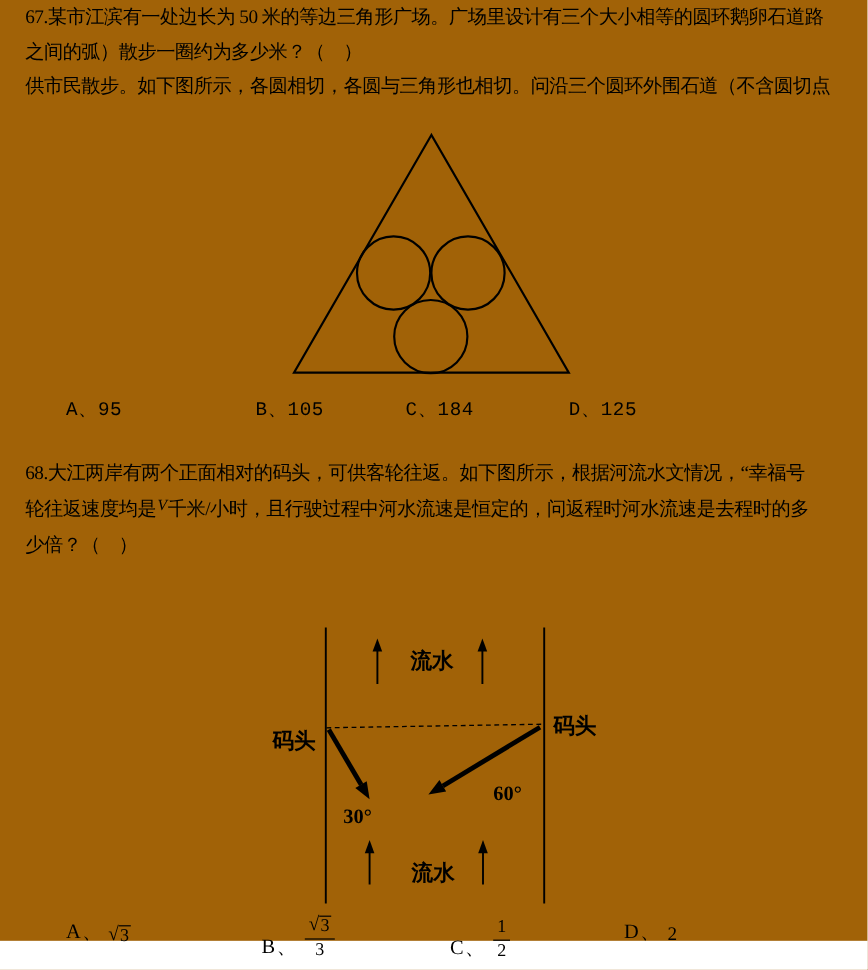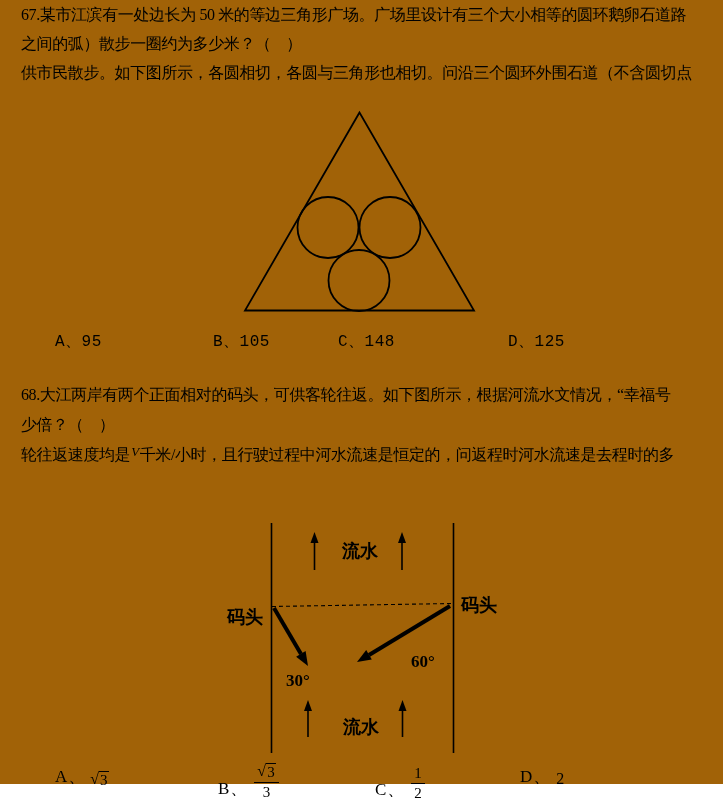--- a/index.html
+++ b/index.html
@@ -38,30 +38,30 @@
   <svg style="left:240px;top:108px;width:240px;height:208px;" viewBox="240 108 240 208">
     <polygon points="359.5,112.5 245,310.5 474,310.5" fill="none" stroke="#000" stroke-width="1.8"></polygon>
     <circle cx="328" cy="227.5" r="30.5" fill="none" stroke="#000" stroke-width="1.8"></circle>
     <circle cx="390" cy="227.5" r="30.5" fill="none" stroke="#000" stroke-width="1.8"></circle>
     <circle cx="359" cy="280.5" r="30.5" fill="none" stroke="#000" stroke-width="1.8"></circle>
   </svg>
 
   <div class="optrow" style="top:331px;">
     <span class="opt67" style="left:55px;">A、95</span>
     <span class="opt67" style="left:177px;margin-left:36px;">B、105</span>
-    <span class="opt67" style="left:338px;">C、148</span>
-    <span class="opt67" style="left:508px;text-align:center;">D、125</span>
+    <span class="opt67" style="left:338px;">C、184</span>
+    <span class="opt67" style="left:474px;text-align:center;">D、125</span>
   </div>
 
   <div class="textblock tb68" style="top:380px;">
     <div class="tline">68.大江两岸有两个正面相对的码头，可供客轮往返。如下图所示，根据河流水文情况，“幸福号</div>
-    <div class="tline">少倍？（　）</div>
     <div class="tline">
       <span>轮往返速度均是</span><span class="vvar">V</span><span>千米/小时，且行驶过程中河水流速是恒定的，问返程时河水流速是去程时的多</span>
     </div>
+    <div class="tline">少倍？（　）</div>
   </div>
 
   <svg style="left:218px;top:516px;width:292px;height:246px;" viewBox="218 516 292 246">
 
     <line x1="271.5" y1="523" x2="271.5" y2="753" stroke="#000" stroke-width="1.6"></line>
     <line x1="453.5" y1="523" x2="453.5" y2="753" stroke="#000" stroke-width="1.6"></line>
 
     <g>
       <line x1="314.5" y1="570" x2="314.5" y2="538" stroke="#000" stroke-width="1.6"></line>
       <polygon points="314.5,532 310.5,543 318.5,543" fill="#000"></polygon>

